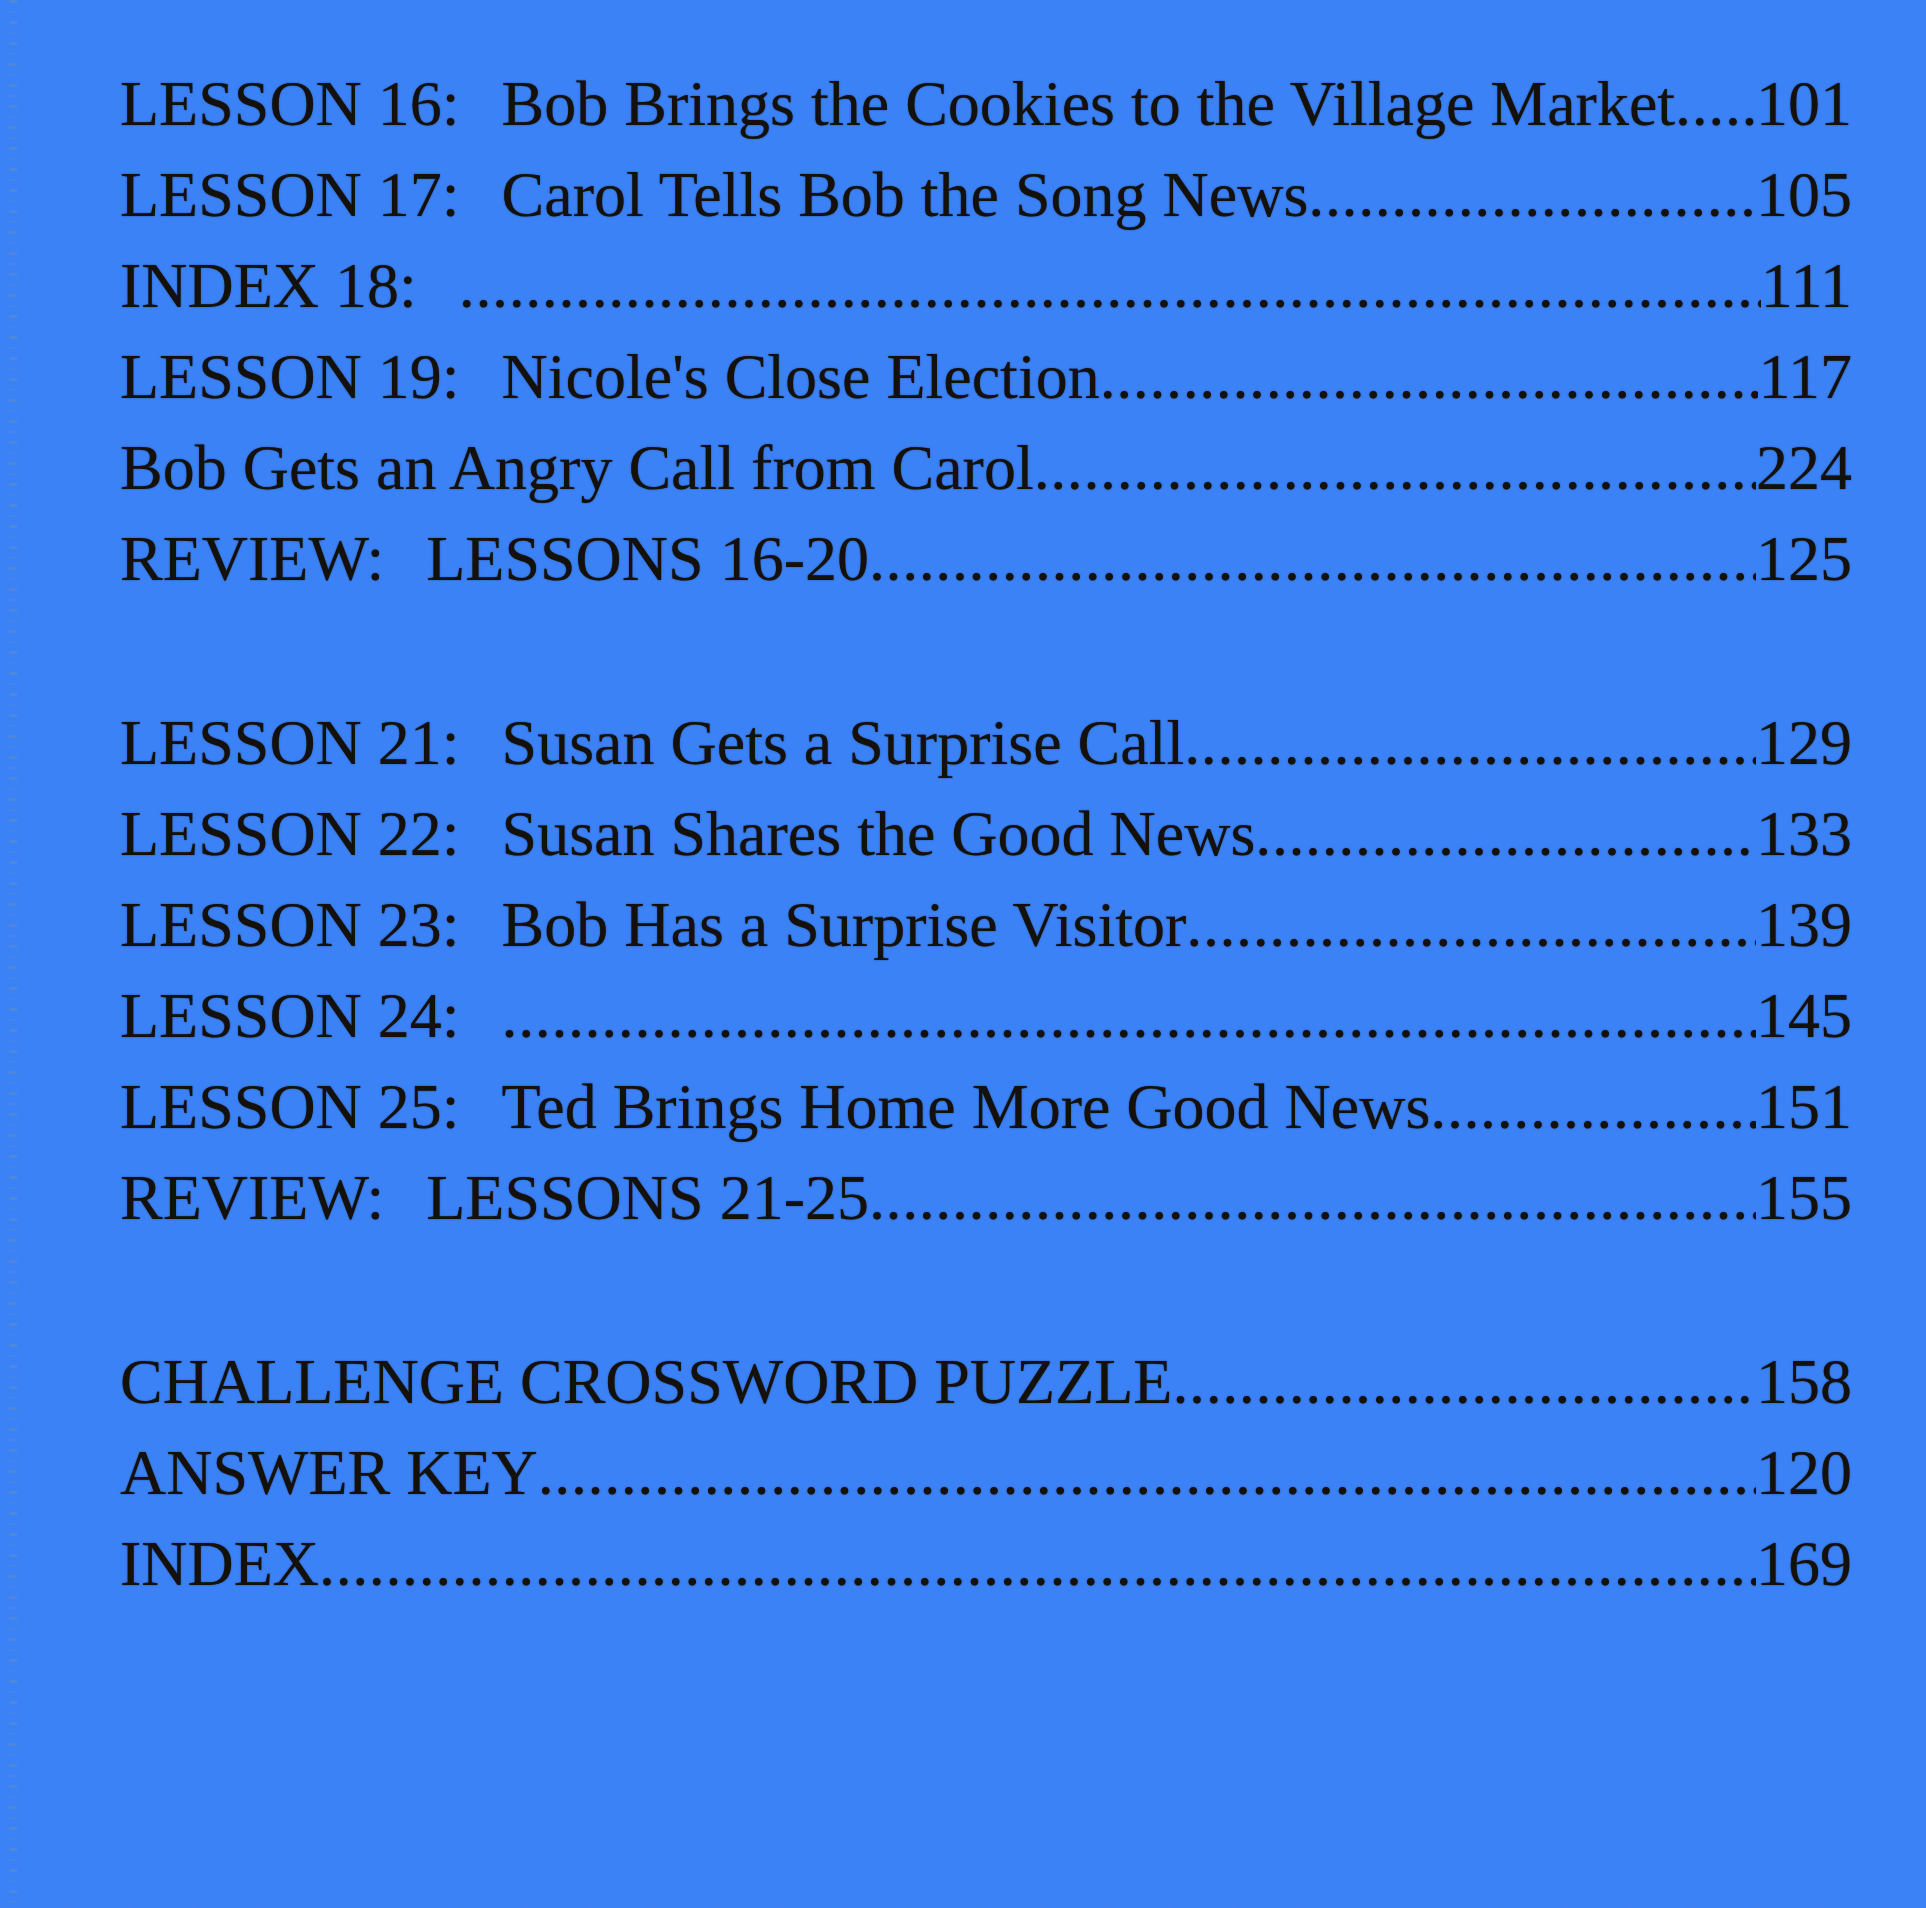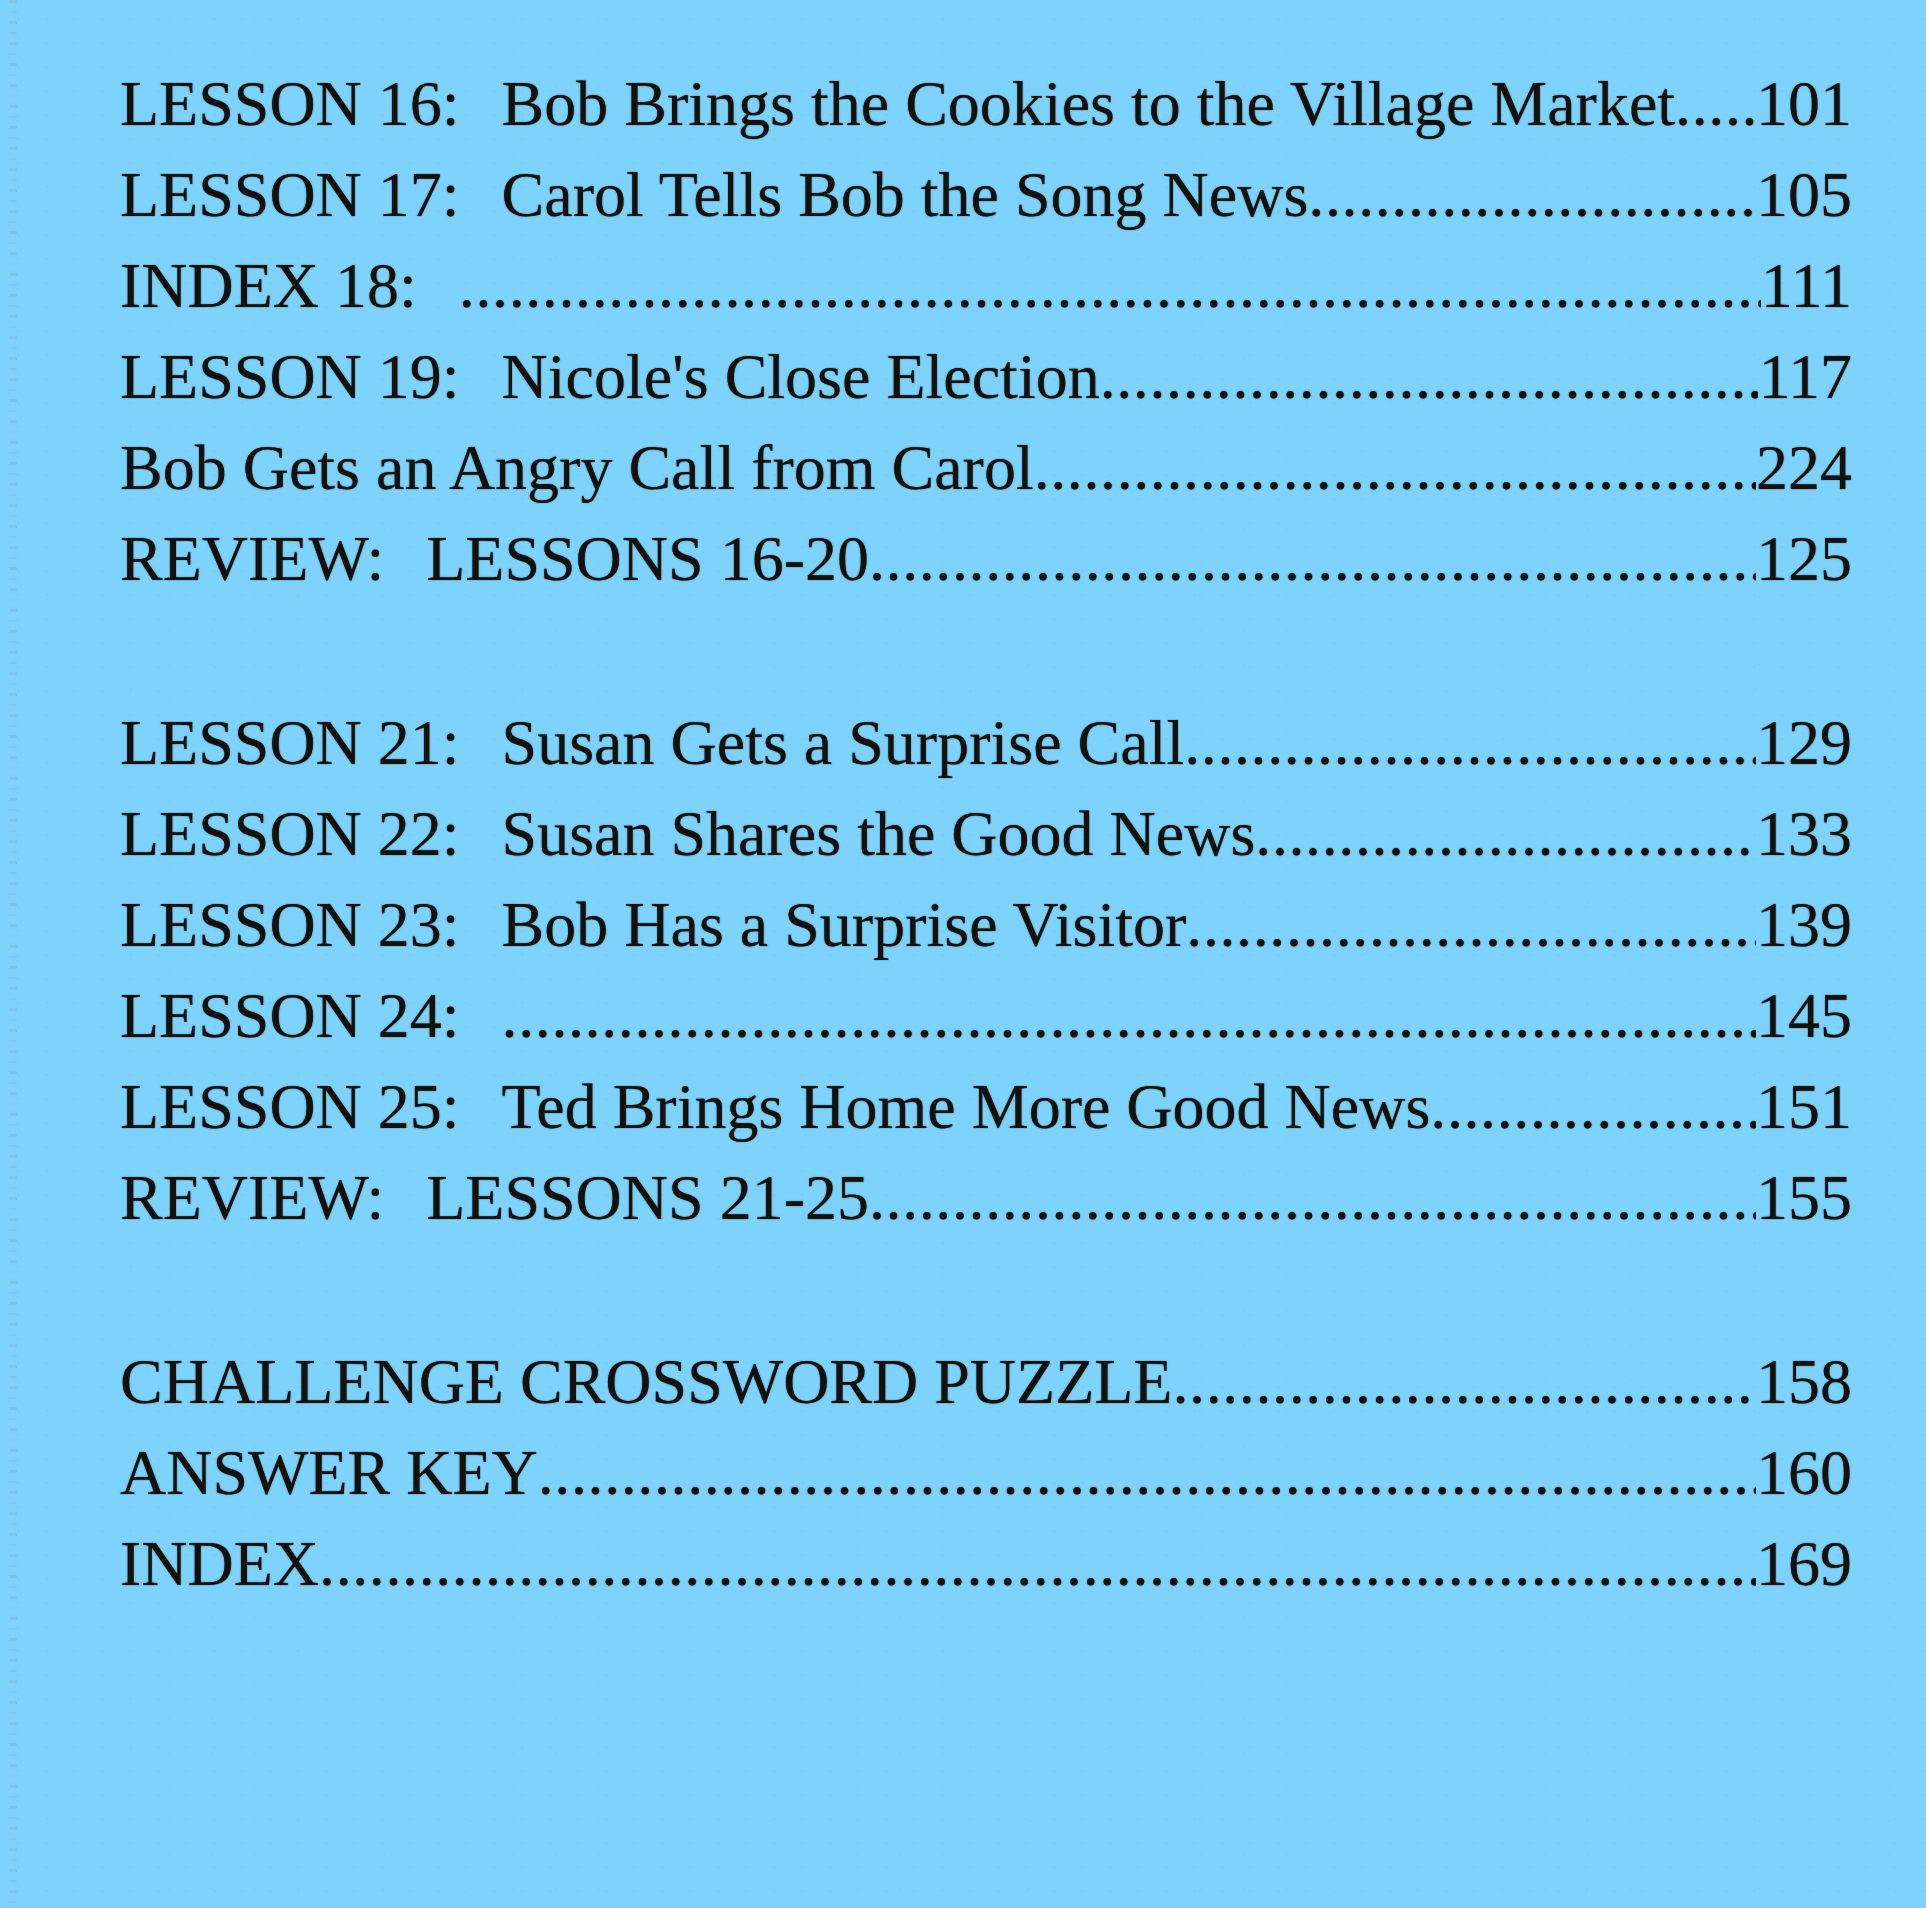--- a/index.html
+++ b/index.html
@@ -5,21 +5,21 @@
   html, body {
     margin: 0;
     padding: 0;
     background: #ffffff;
   }
   .document-page {
     position: relative;
     width: 1926px;
     height: 1908px;
     overflow: hidden;
-    background: #7dd3fc;
+    background: #3b82f6;
     font-family: "Liberation Serif", "DejaVu Serif", serif;
     color: #14110d;
   }
   
   .document-page::before {
     content: "";
     position: absolute;
     inset: 0;
     pointer-events: none;
     background-image:
@@ -174,21 +174,21 @@
         <div class="toc-row">
     
     <span class="toc-title">CHALLENGE CROSSWORD PUZZLE</span>
     <span class="toc-leader"></span>
     <span class="toc-page">158</span>
   </div>
         <div class="toc-row">
     
     <span class="toc-title">ANSWER KEY</span>
     <span class="toc-leader"></span>
-    <span class="toc-page">160</span>
+    <span class="toc-page">120</span>
   </div>
         <div class="toc-row">
     
     <span class="toc-title">INDEX</span>
     <span class="toc-leader"></span>
     <span class="toc-page">169</span>
   </div>
       </div>
     </div>
 </div>

